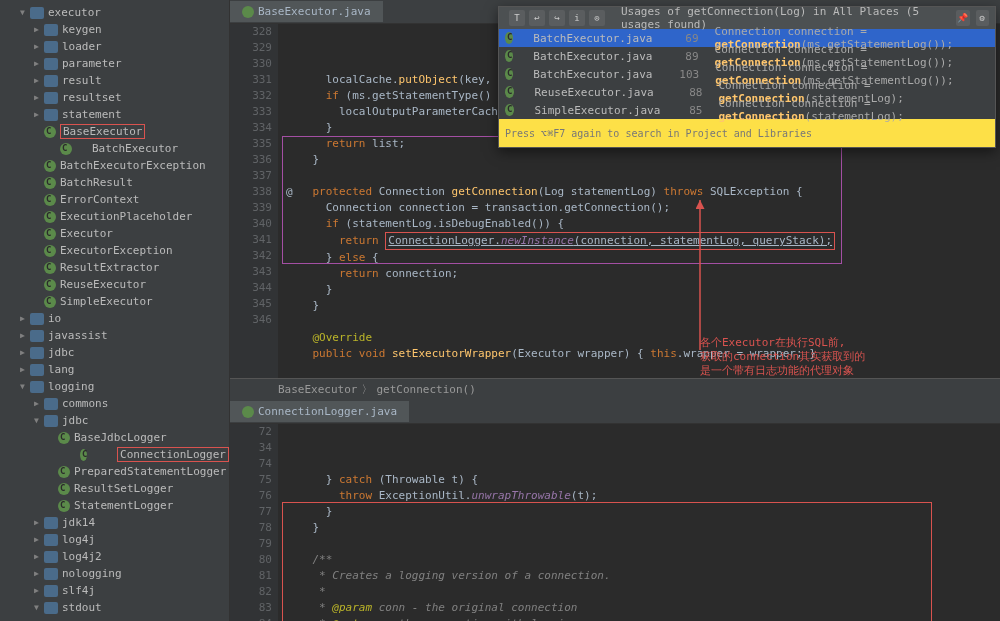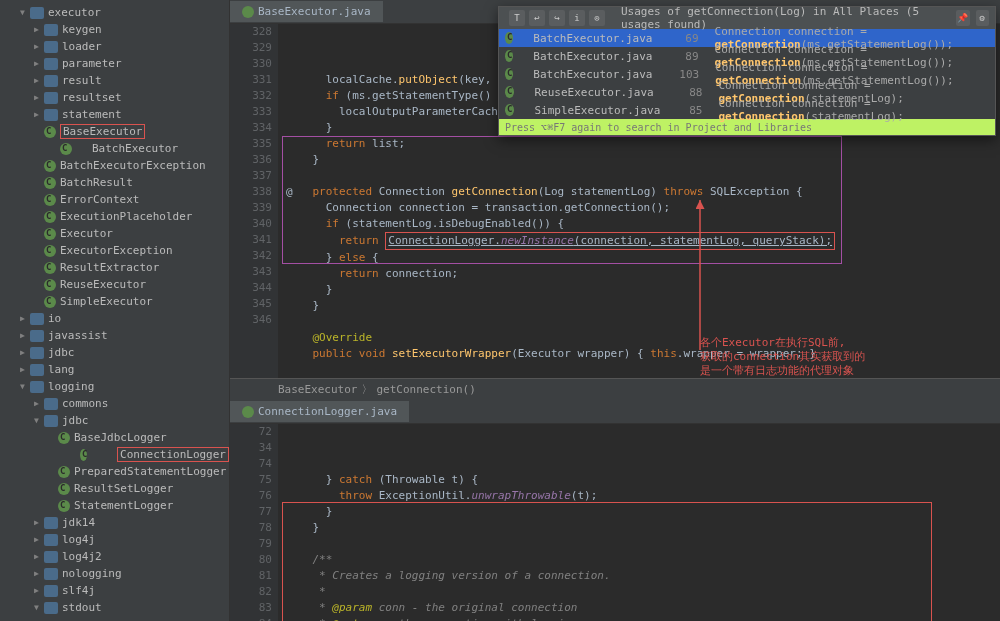--- a/index.html
+++ b/index.html
@@ -32,21 +32,21 @@
 .popup { position:absolute; top:6px; left:498px; width:498px; background:#3c3f41; border:1px solid #555; box-shadow:0 4px 12px rgba(0,0,0,0.5); z-index:10; }
 .popup-hdr { height:22px; background:#4c5052; display:flex; align-items:center; padding:0 6px; color:#bbbbbb; gap:6px; }
 .popup-hdr .spacer { flex:1; }
 .tool-btn { width:16px; height:16px; background:#5a5d5f; border-radius:2px; display:flex; align-items:center; justify-content:center; font-size:9px; color:#ccc; }
 .popup-row { display:flex; align-items:center; height:18px; padding:0 6px; gap:16px; }
 .popup-row.sel { background:#2f65ca; }
 .popup-row .file { color:#bbbbbb; min-width:130px; }
 .popup-row .ln { color:#888; width:28px; text-align:right; }
 .popup-row .snippet { color:#aaa; }
 .popup-row .hi { color:#ffc66d; font-weight:bold; }
-.popup-foot { height:16px; background:#bef264; color:#777; font-size:10px; padding-left:6px; display:flex; align-items:center; }
+.popup-foot { height:28px; background:#fde047; color:#777; font-size:10px; padding-left:6px; display:flex; align-items:center; }
 .red-box { border:1.5px solid #d9534f;text-decoration:underline; }
 .purple-box { border:1.5px solid #a44fa4; }
 .overlay-box { position:absolute; pointer-events:none; }
 .anno-cn { position:absolute; color:#d9534f; font-size:11px; font-family:'PingFang SC',sans-serif; z-index:5; line-height:14px; }
 .tool-icons { display:flex; gap:4px; padding:2px 4px; }
 svg.red-arrow-svg { position:absolute; pointer-events:none; z-index:6; }
 </style>
 </head>
 <body>
 

